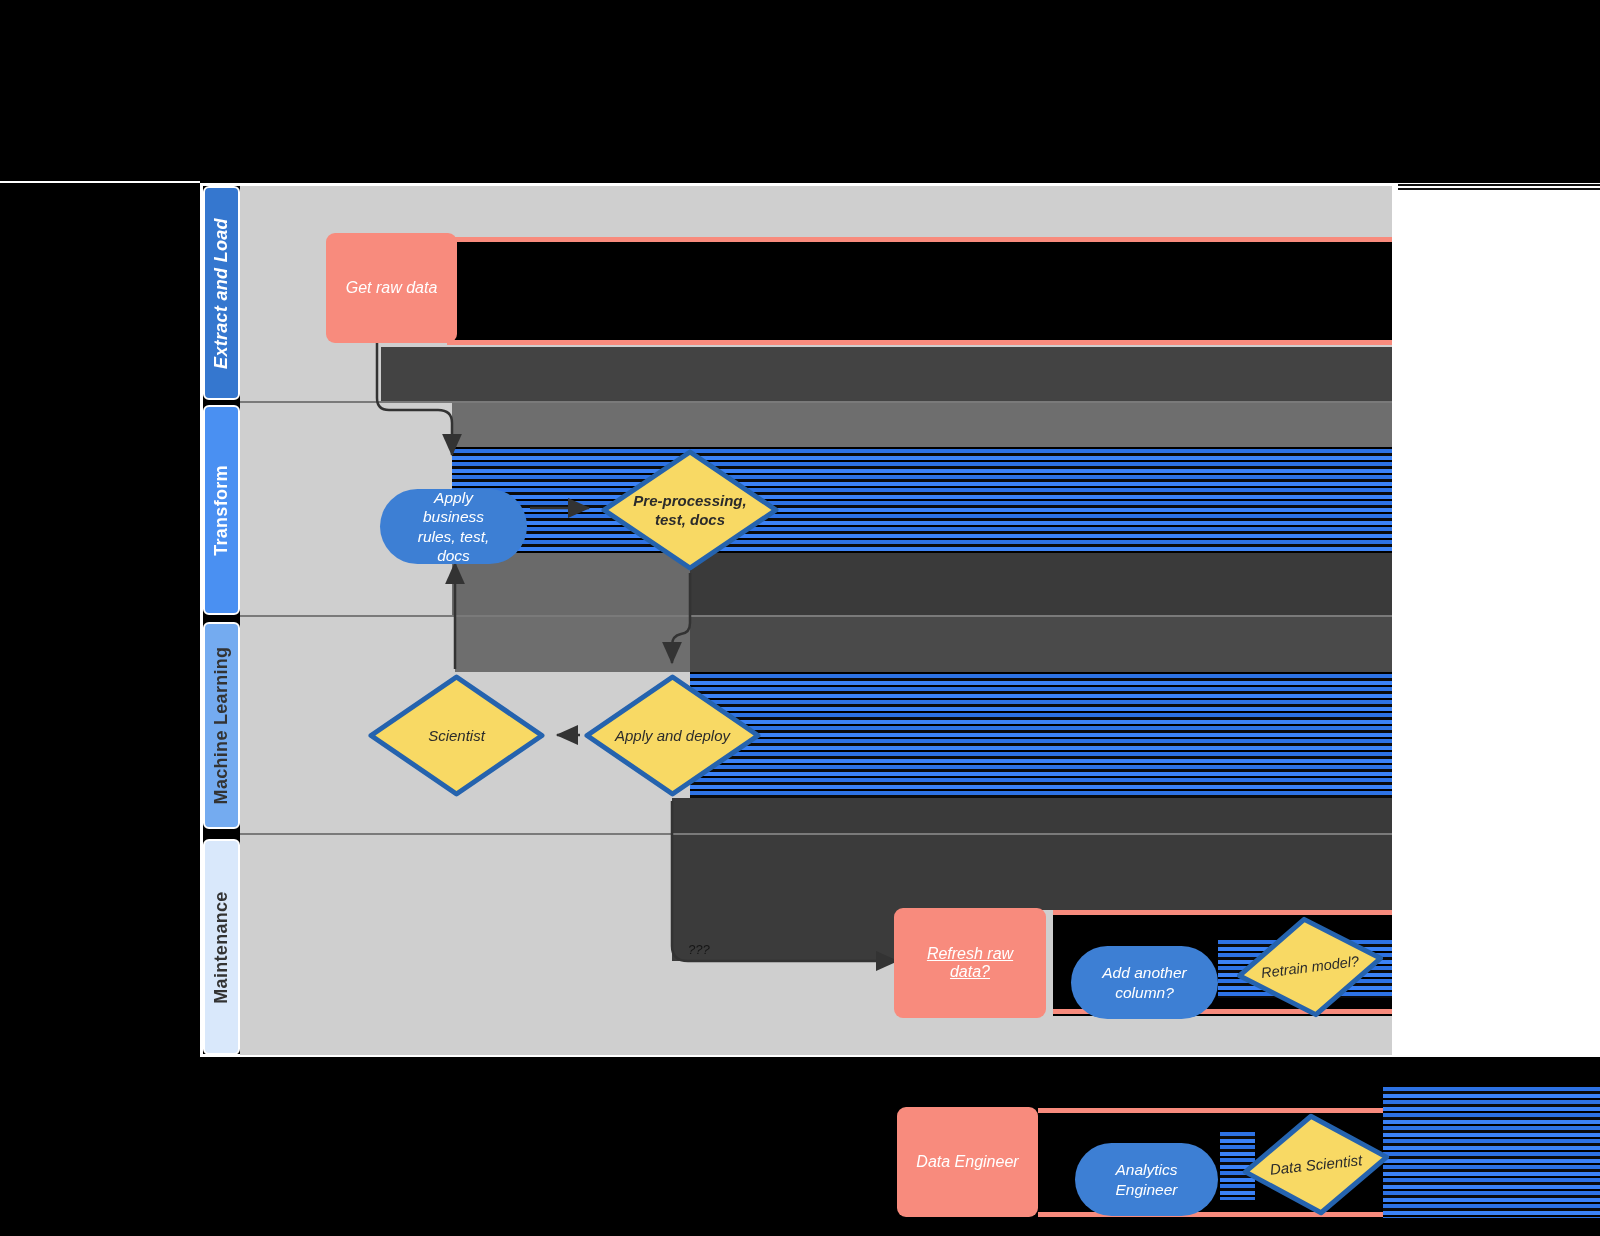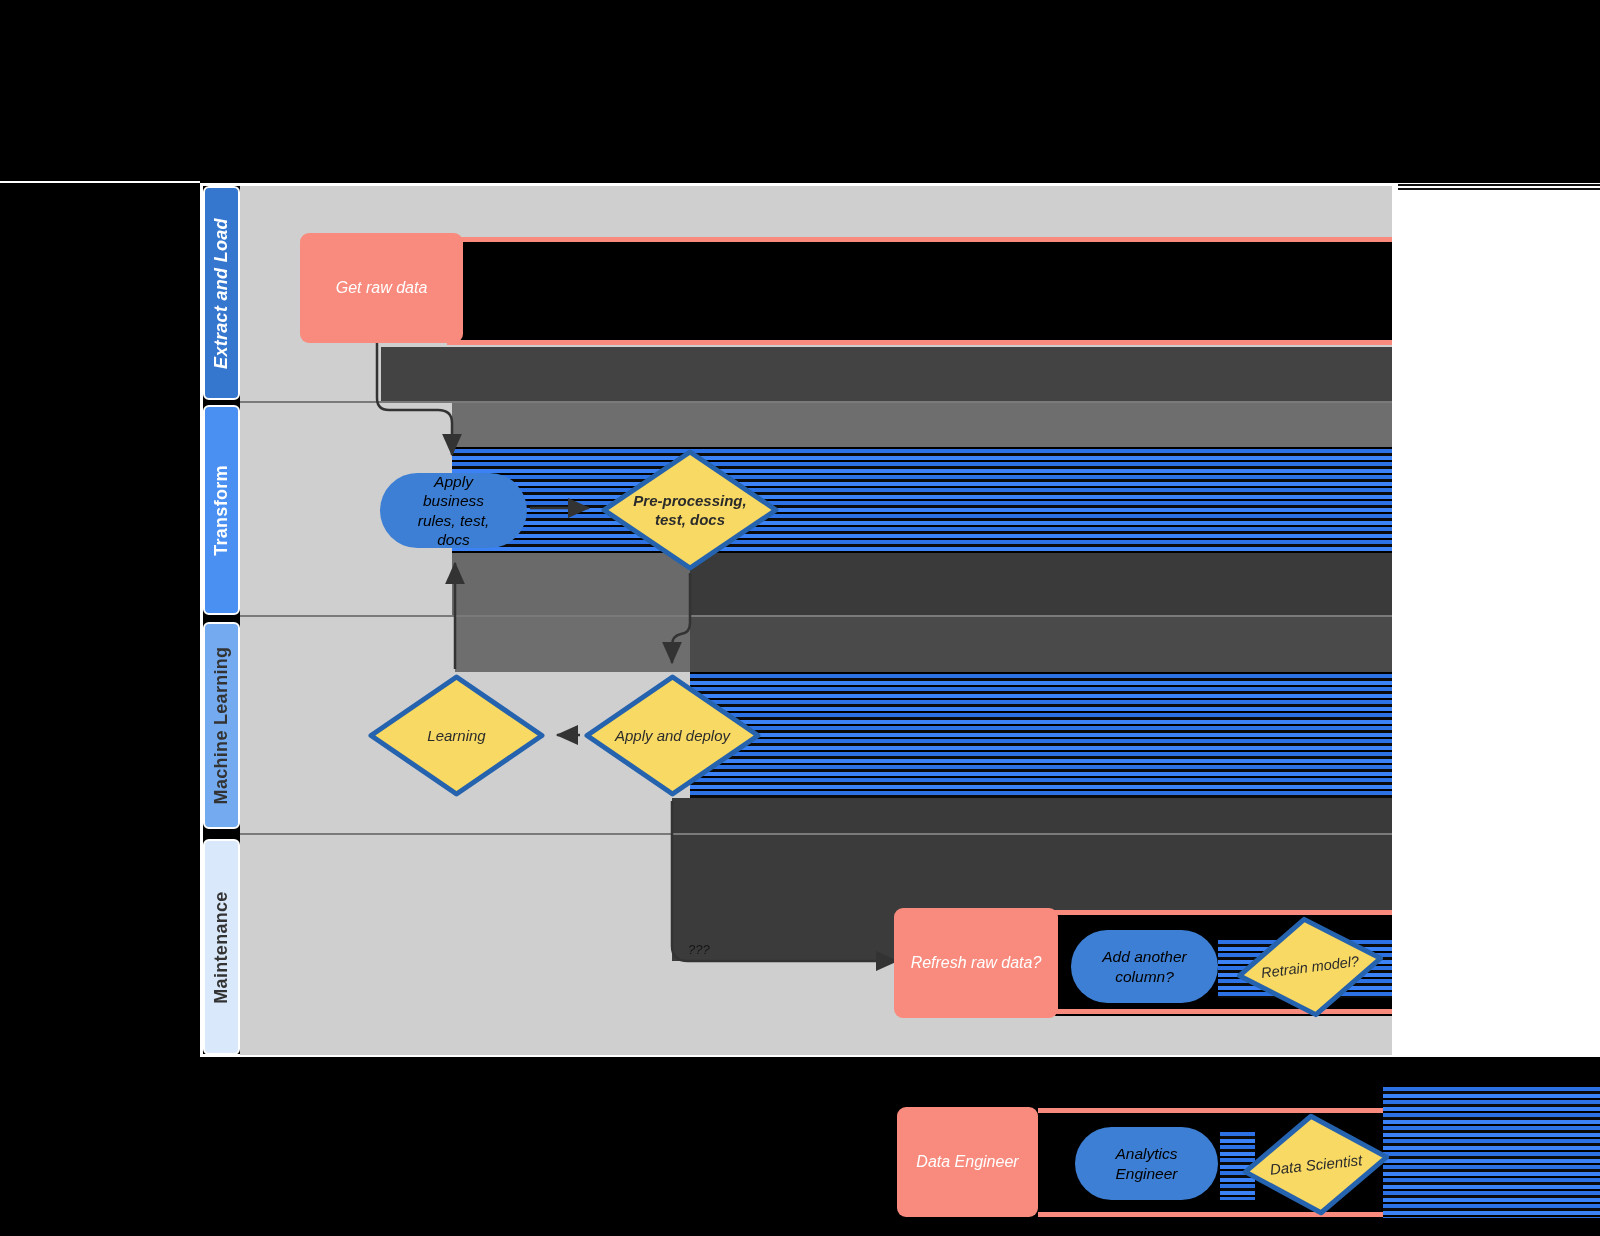--- a/index.html
+++ b/index.html
@@ -17,21 +17,21 @@
   .streaks-blue{background:repeating-linear-gradient(180deg,#000 0 2px,#2d72e4 2px 6px,#0b0b0b 6px 9px,#3b82f6 9px 13px);}
   .salmon-stripe{background:#f88b7d;}
   
   .lane-bar{position:absolute;left:203px;width:37px;border-radius:6px;border:2px solid #fff;
             display:flex;align-items:center;justify-content:center;box-sizing:border-box;}
   .lane-label{transform:rotate(-90deg);white-space:nowrap;font-size:18px;font-weight:bold;letter-spacing:.3px;}
   
   .node{position:absolute;display:flex;align-items:center;justify-content:center;text-align:center;
         font-style:italic;box-sizing:border-box;}
   .proc{background:#f88b7d;border-radius:9px;color:#fff;font-size:16px;padding:0 14px;}
-  .pill{background:#3d7fd4;border-radius:40px;color:#000000;font-size:15.5px;padding:0 22px;line-height:1.25;}
+  .pill{background:#3d7fd4;border-radius:40px;color:#ffffff;font-size:15.5px;padding:0 22px;line-height:1.25;margin-top:16px;}
   .diamond{background:transparent;}
   .diamond svg{position:absolute;left:0;top:0;}
   .diamond .dlabel{position:relative;z-index:2;color:#2b2b2b;font-size:15px;line-height:1.3;padding:0 26px;}
   .nowrap{white-space:nowrap;padding:0;}
   
   #edges{position:absolute;left:0;top:0;z-index:5;pointer-events:none;}
   .node,.lane-bar{z-index:6;}
   #edge-question{z-index:7;font-style:italic;font-size:13px;color:#161616;}
 </style>
 </head>
@@ -104,46 +104,46 @@
   <div class="lane-bar" style="top:405px;height:210px;background:#4a90f2;">
     <span class="lane-label" style="color:#fff;">Transform</span>
   </div>
   <div class="lane-bar" style="top:622px;height:207px;background:#74abf0;">
     <span class="lane-label" style="color:#333;">Machine Learning</span>
   </div>
   <div class="lane-bar" style="top:839px;height:216px;background:#d9e8fb;">
     <span class="lane-label" style="color:#333;">Maintenance</span>
   </div>
 
-  <div class="node proc" style="left:300px;top:233px;width:163px;height:110px;">Get raw data</div>
+  <div class="node proc" style="left:326px;top:233px;width:131px;height:110px;">Get raw data</div>
 
   <div class="node pill" style="left:380px;top:473px;width:147px;height:75px;">Apply business rules, test, docs</div>
 
   <div class="node diamond" style="left:600px;top:448px;width:180px;height:124px;font-weight:bold;">
     <svg width="180" height="124" viewBox="0 0 180 124">
       <polygon points="90,4 176,62 90,120 4,62" fill="#f8d964" stroke="#2563ae" stroke-width="5" stroke-linejoin="round"></polygon>
     </svg>
     <div class="dlabel">Pre-processing, test, docs</div>
   </div>
 
   <div class="node diamond" style="left:367px;top:673px;width:179px;height:125px;">
     <svg width="179" height="125" viewBox="0 0 179 125">
       <polygon points="89.5,4 175,62.5 89.5,121 4,62.5" fill="#f8d964" stroke="#2563ae" stroke-width="5" stroke-linejoin="round"></polygon>
     </svg>
-    <div class="dlabel nowrap">Learning</div>
+    <div class="dlabel nowrap">Scientist</div>
   </div>
 
   <div class="node diamond" style="left:583px;top:673px;width:179px;height:125px;">
     <svg width="179" height="125" viewBox="0 0 179 125">
       <polygon points="89.5,4 175,62.5 89.5,121 4,62.5" fill="#f8d964" stroke="#2563ae" stroke-width="5" stroke-linejoin="round"></polygon>
     </svg>
     <div class="dlabel nowrap">Apply and deploy</div>
   </div>
 
-  <div class="node proc" style="left:894px;top:908px;width:164px;height:110px;">Refresh raw data?</div>
+  <div class="node proc" style="left:894px;top:908px;width:152px;height:110px;text-decoration:underline;">Refresh raw data?</div>
 
   <div class="node pill" style="left:1071px;top:930px;width:147px;height:73px;text-align:center;">Add another column?</div>
 
   <div class="node diamond" style="left:1235px;top:915px;width:150px;height:104px;transform:rotate(-7deg);">
     <svg width="150" height="104" viewBox="0 0 150 104">
       <polygon points="75,4 146,52 75,100 4,52" fill="#f8d964" stroke="#2563ae" stroke-width="5" stroke-linejoin="round"></polygon>
     </svg>
     <div class="dlabel nowrap" style="font-size:14.5px;">Retrain model?</div>
   </div>
 

